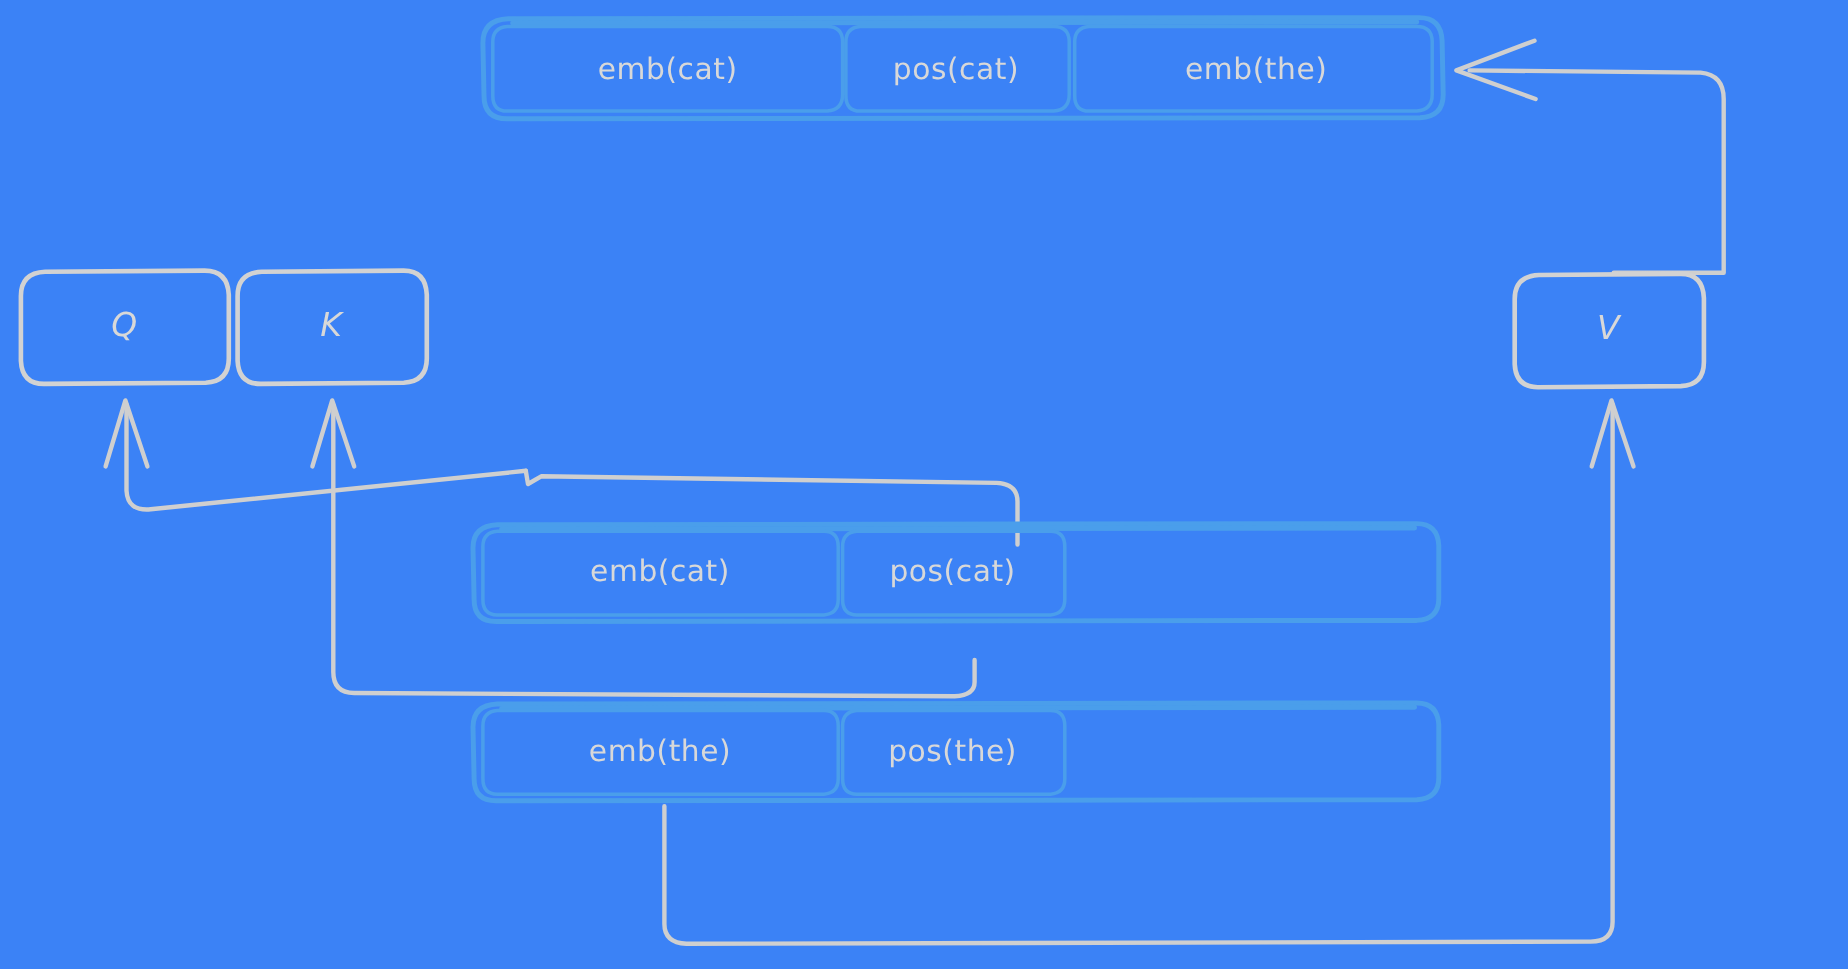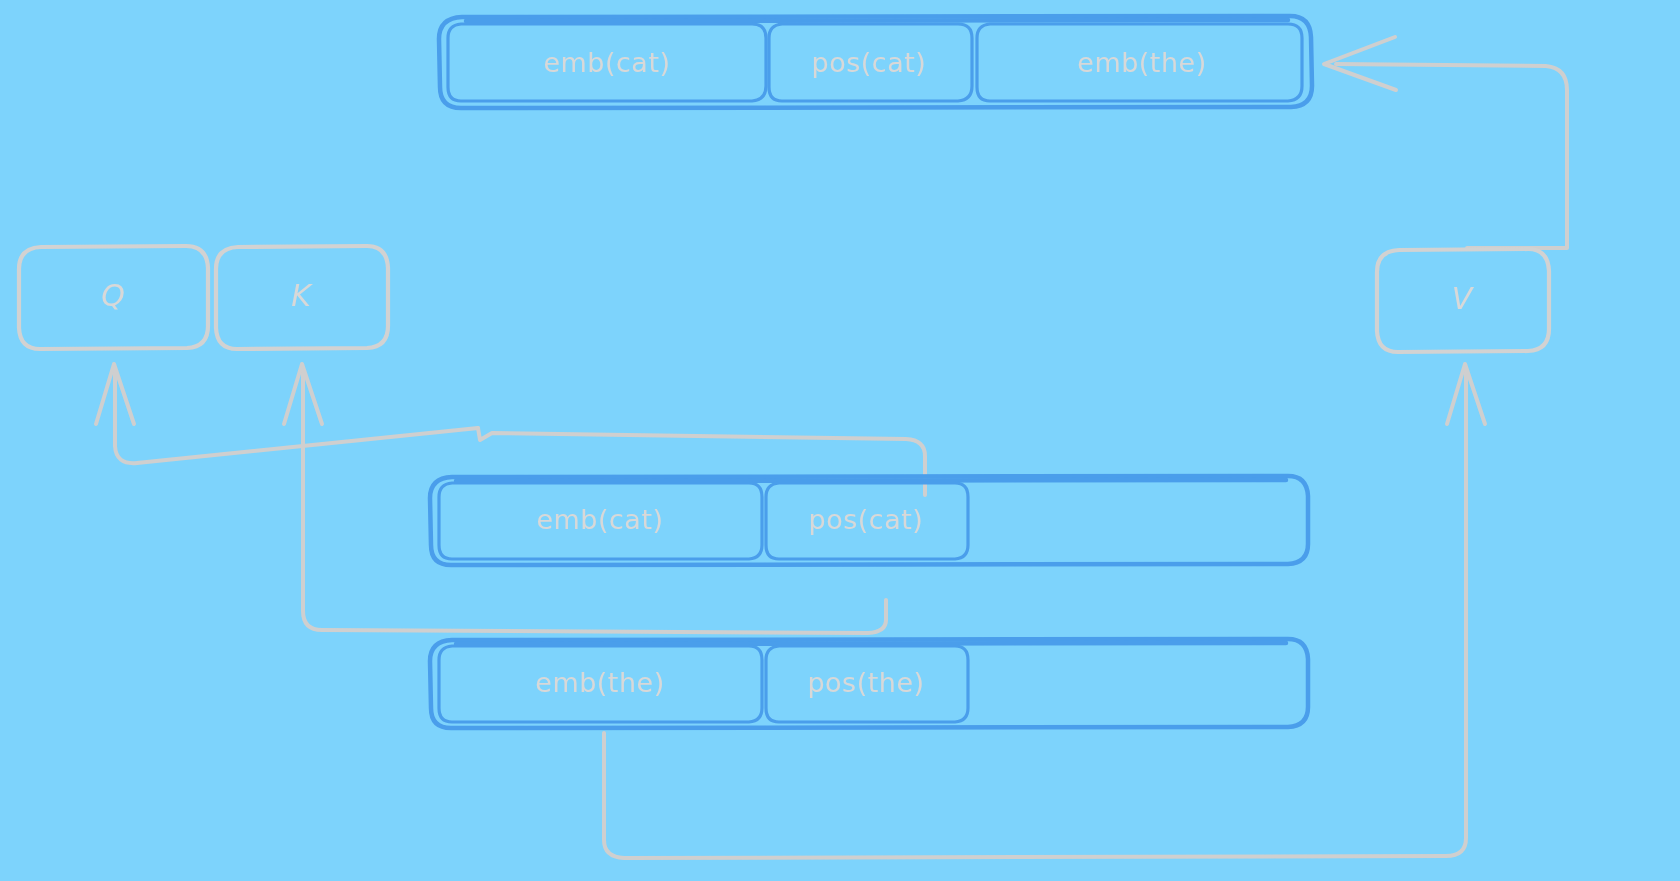--- a/index.html
+++ b/index.html
@@ -4,21 +4,21 @@
 <style>
   html, body {
     margin: 0;
     padding: 0;
     background: #121212;
   }
   #canvas {
     position: relative;
     width: 1680px;
     height: 881px;
-    background: #7dd3fc;
+    background: #3b82f6;
     overflow: hidden;
     font-family: "DejaVu Sans", sans-serif;
   }
   #canvas svg.layer {
     position: absolute;
     left: 0;
     top: 0;
     width: 1680px;
     height: 881px;
   }

